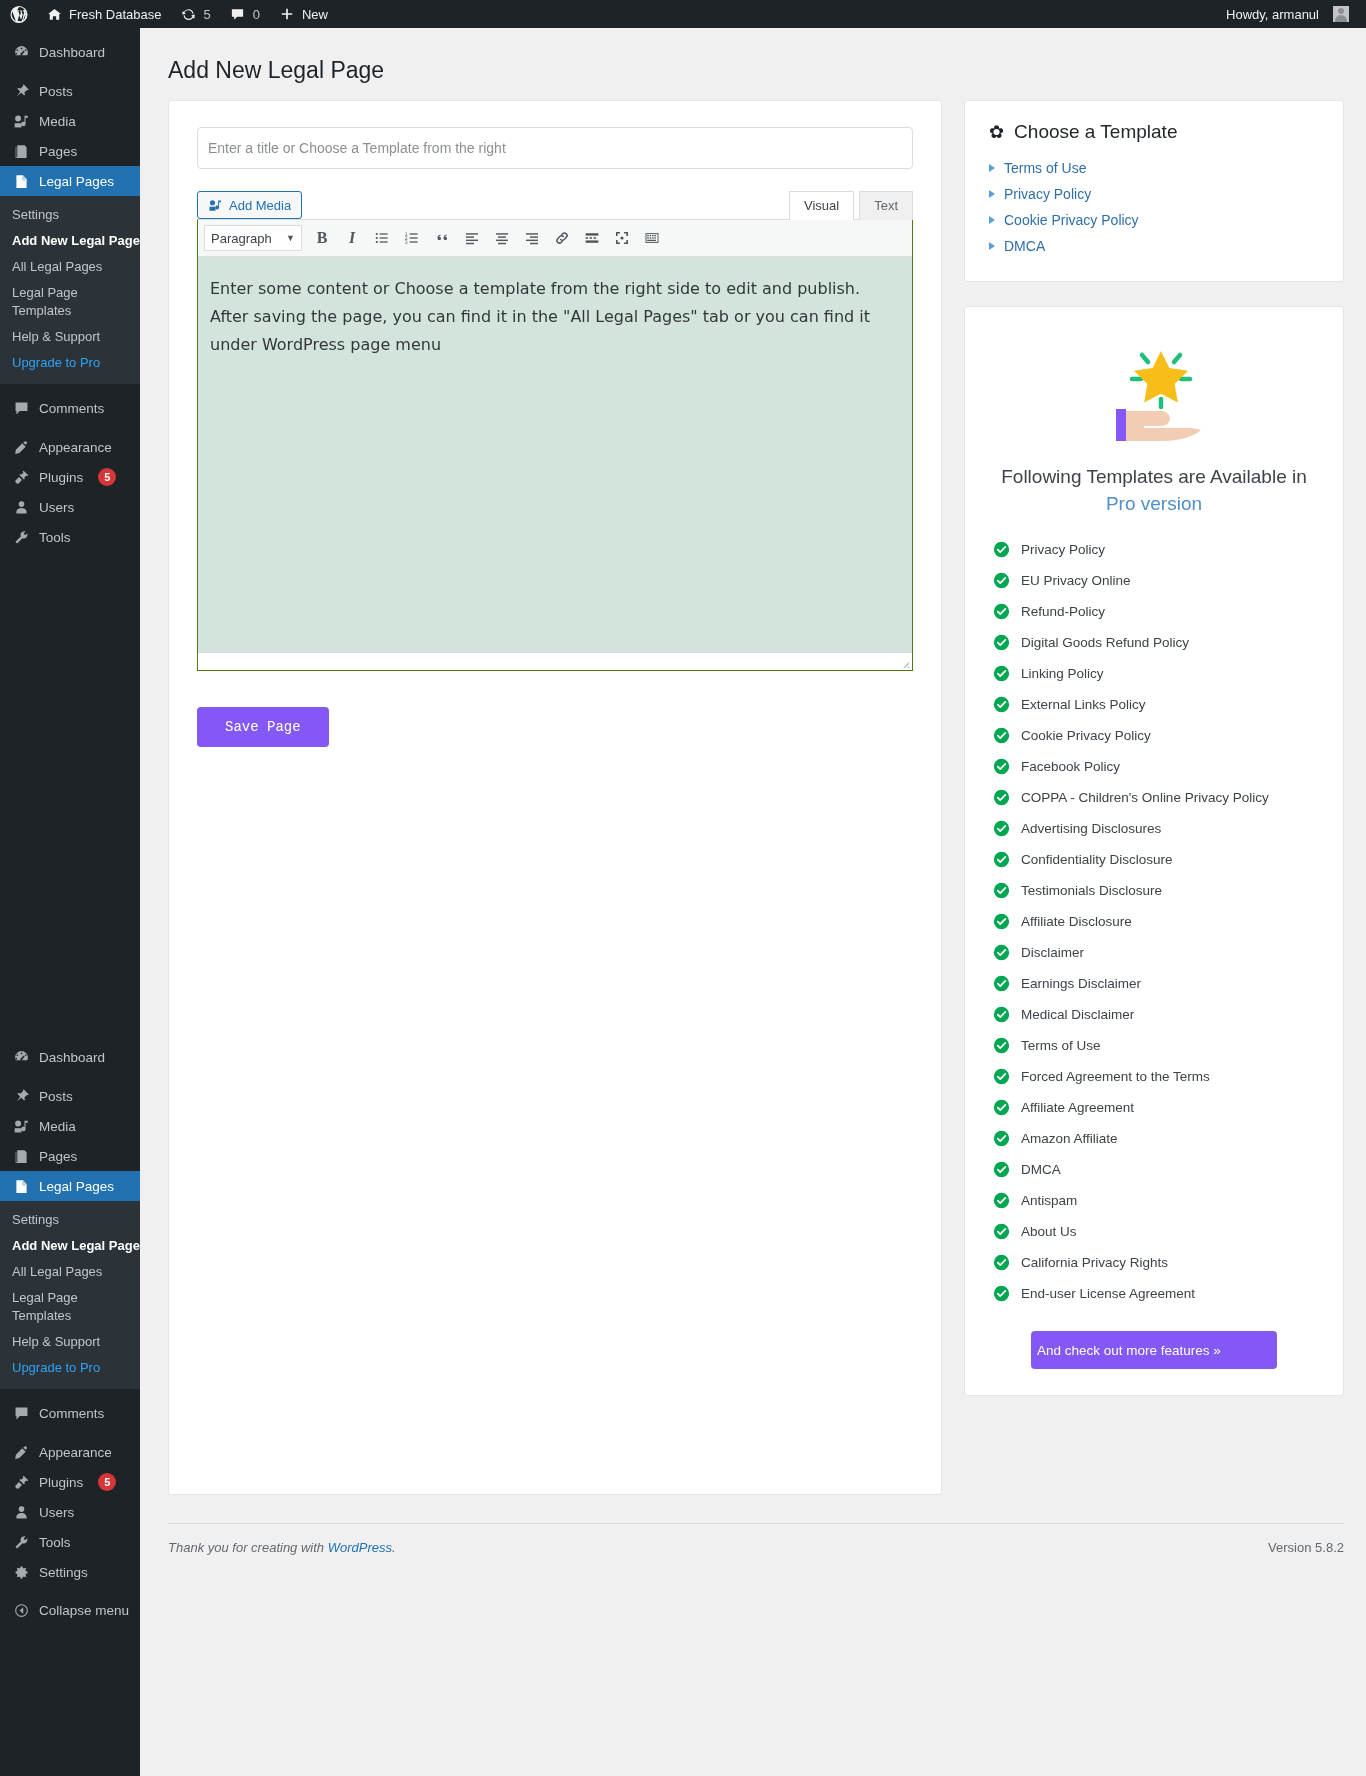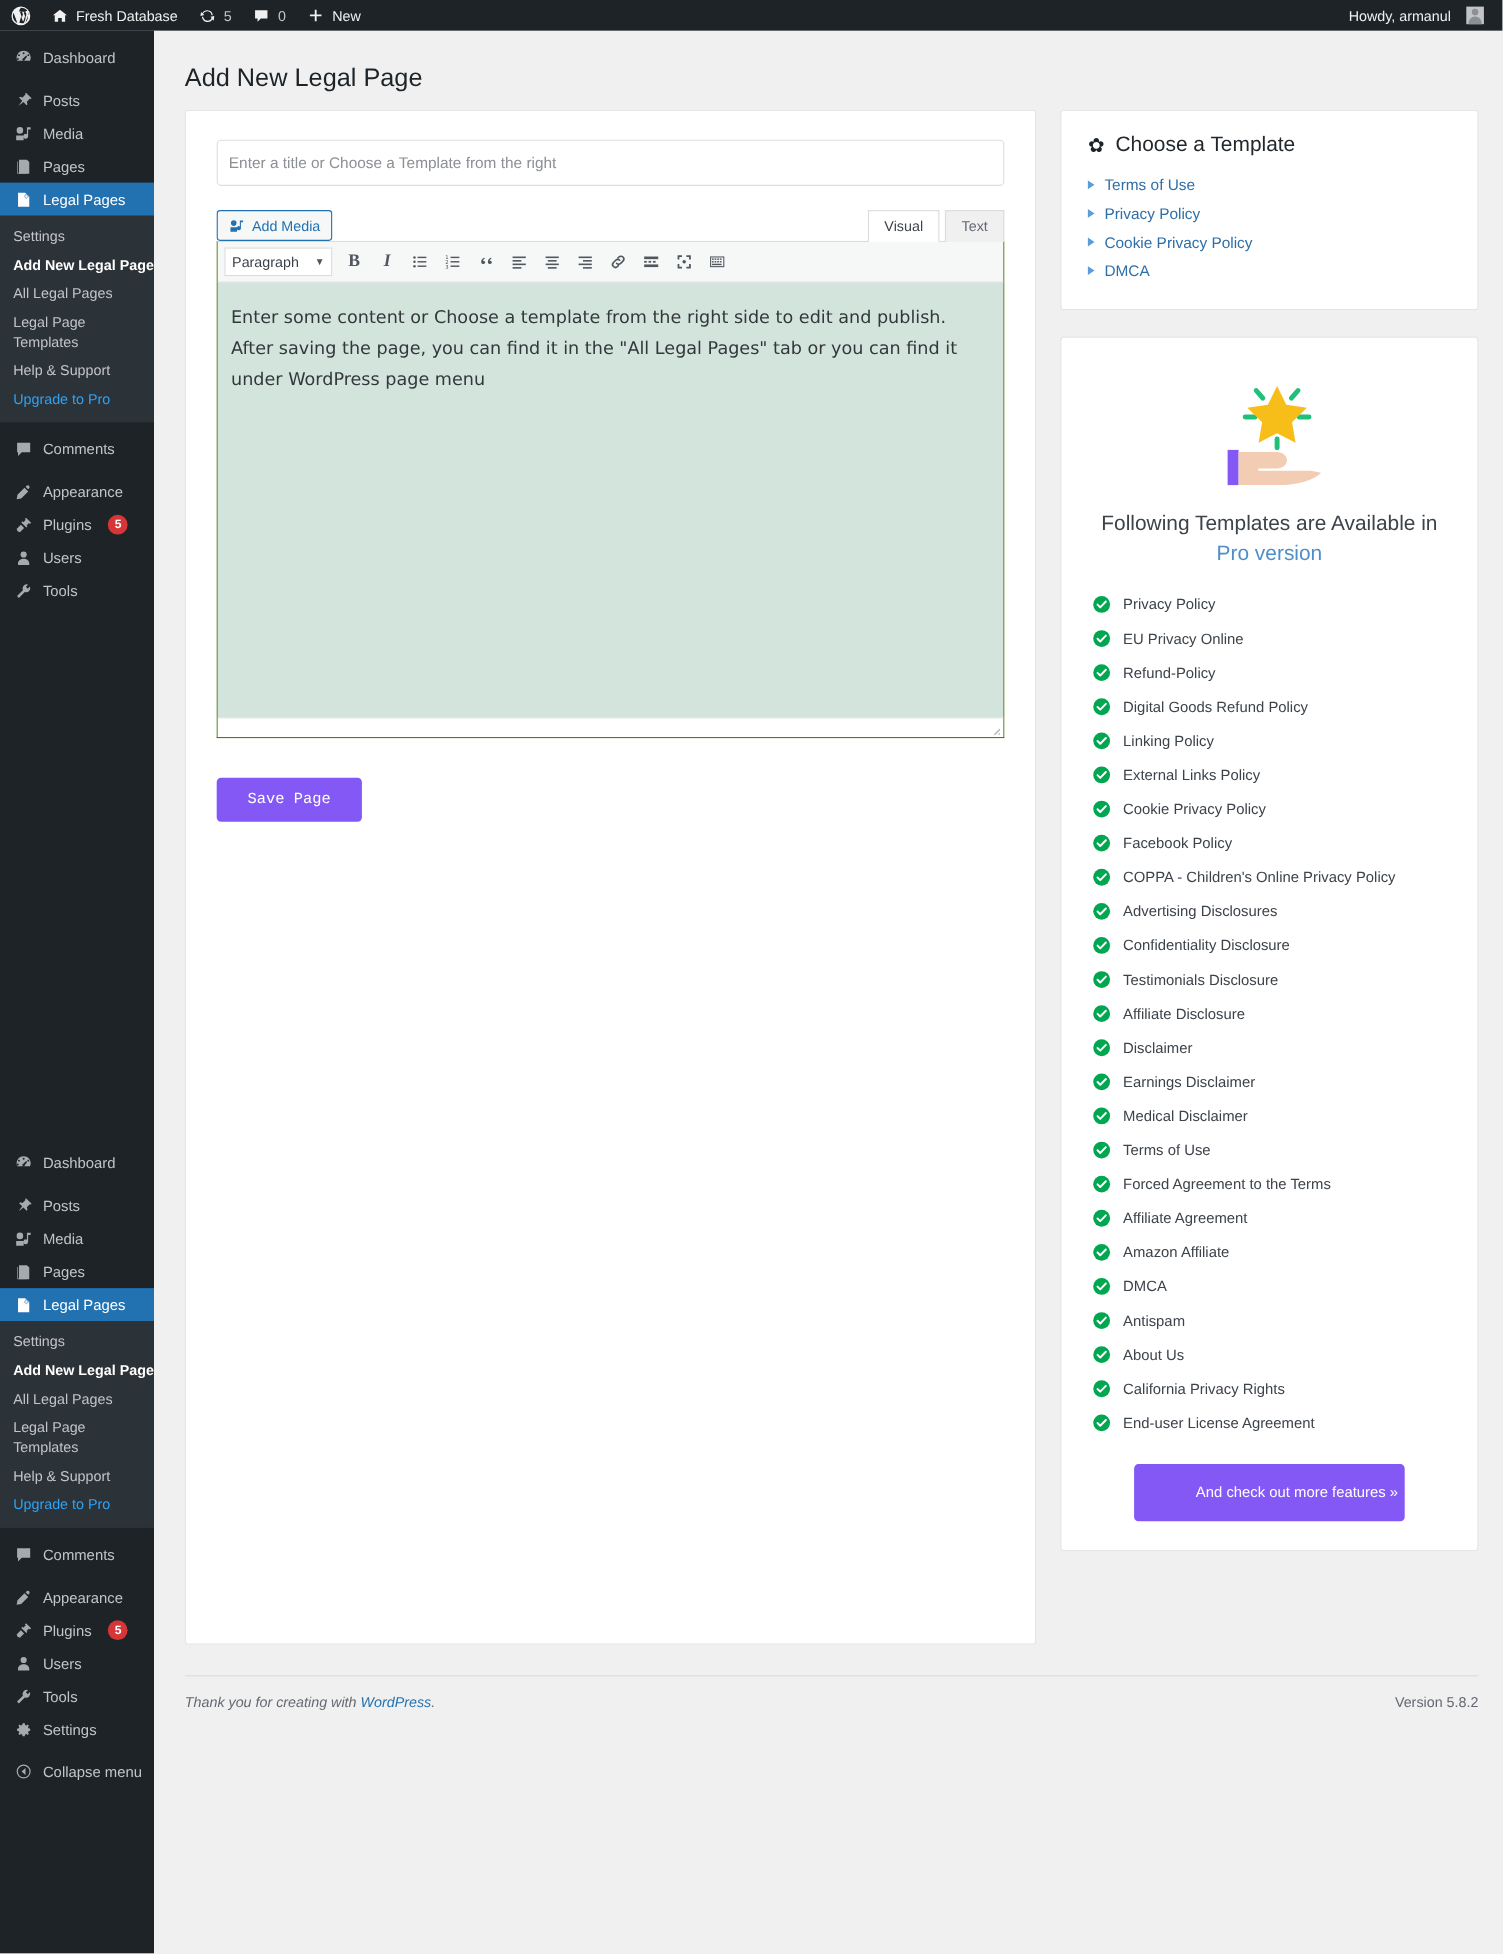--- a/index.html
+++ b/index.html
@@ -169,21 +169,21 @@
   .pro-title {
     text-align:center; font-size:19px; color:#3c434a; line-height:1.45; font-weight:400;
     margin-bottom:16px;
   }
   .pro-title .pv { color:#4f8ec9; display:block; }
   .feat-list { list-style:none; margin:0; padding:0 0 0 6px; }
   .feat-list li { display:flex; align-items:center; gap:11px; padding:7px 0; font-size:13.5px; color:#3c434a; }
   .check { width:17px; height:17px; flex:0 0 17px; }
   .cta {
     display:block; width:100%; margin:22px auto 0; max-width:246px;
-    height:52px; line-height:38px; text-align:right;
+    height:38px; line-height:38px; text-align:left;
     background:#8458f5; color:#fff; font-size:13.5px; border:none; border-radius:4px; cursor:pointer;
   }
 
   
   .admin-footer {
     display:flex; align-items:center; justify-content:space-between;
     border-top:1px solid #dcdcde; margin:28px 22px 0 28px; padding:16px 0 22px;
     font-size:13px; color:#646970; font-style:italic;
   }
   .admin-footer a { color:#2271b1; text-decoration:none; }

